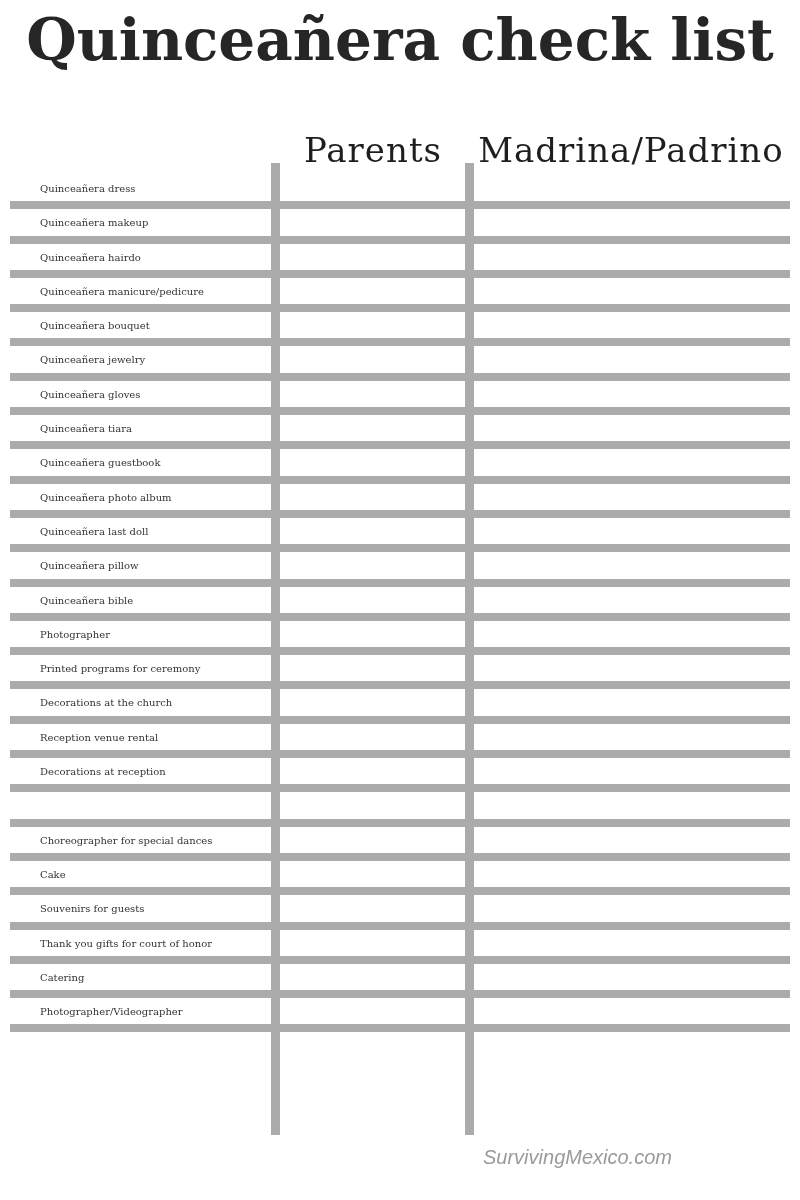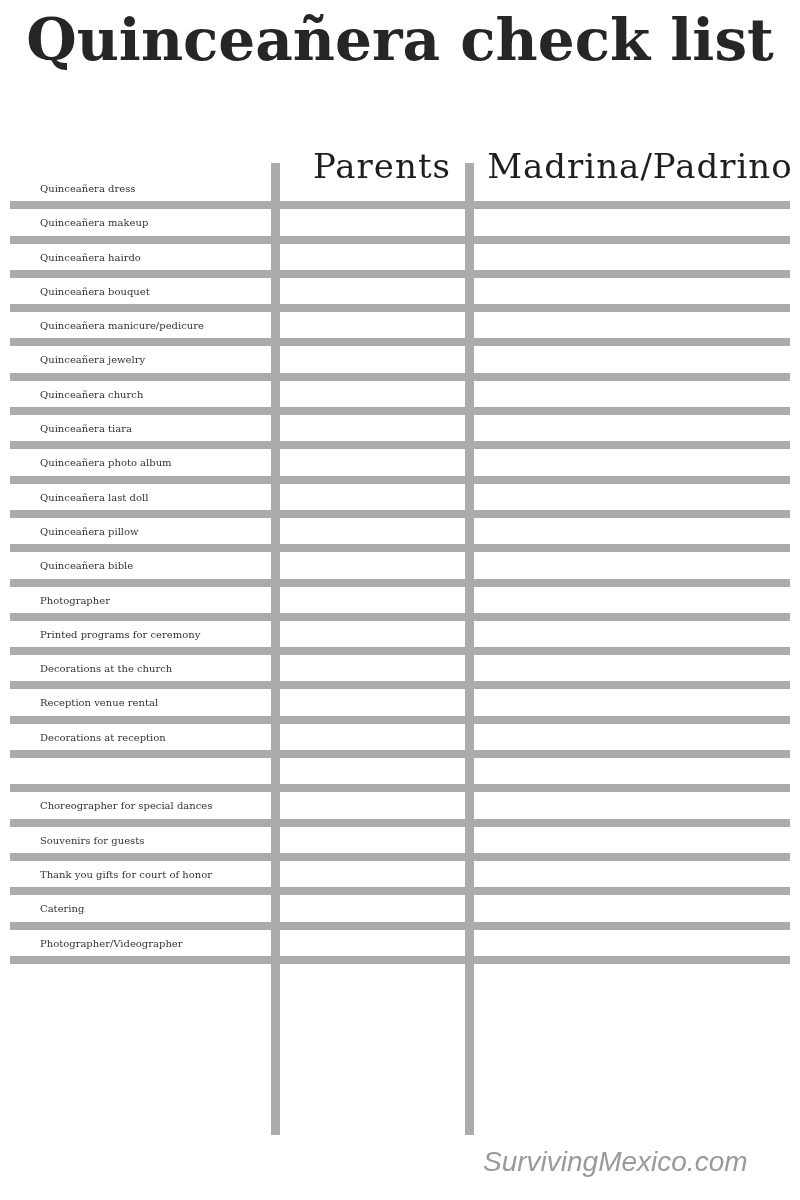--- a/index.html
+++ b/index.html
@@ -27,25 +27,24 @@
     margin: 0;
     text-align: center;
     font-family: "DejaVu Serif", serif;
     font-weight: bold;
     font-size: 58px;
     letter-spacing: 0px;
     color: var(--title-text);
   }
   .col-headers {
     position: absolute;
-    top: 147px;
+    top: 131px;
     left: 0;
     width: 740px;
     height: 38px;
-    margin-left: 9px;
   }
   .col-header {
     position: absolute;
     font-family: "DejaVu Serif", serif;
     font-size: 34px;
     line-height: 38px;
     letter-spacing: 1px;
     color: var(--header-text);
     text-align: center;
     white-space: nowrap;
@@ -87,21 +86,21 @@
     z-index: 2;
   }
   .vbar.vbar1 { left: 261px; }
   .vbar.vbar2 { left: 455px; }
   .footer {
     position: absolute;
     top: 1146px;
     left: 483px;
     font-family: "Liberation Sans", sans-serif;
     font-style: italic;
-    font-size: 28px;
+    font-size: 20px;
     color: var(--footer-text);
     white-space: nowrap;
   }
 </style>
 </head>
 <body>
 
 <div class="page">
   <h1 class="title">Quinceañera check list</h1>
 
@@ -123,45 +122,50 @@
         <div class="row-label">Quinceañera makeup</div>
         <div class="cell parents-cell"></div>
         <div class="cell madrina-cell"></div>
       </div>
       <div class="row">
         <div class="row-label">Quinceañera hairdo</div>
         <div class="cell parents-cell"></div>
         <div class="cell madrina-cell"></div>
       </div>
       <div class="row">
+        <div class="row-label">Quinceañera manicure/pedicure</div>
+        <div class="cell parents-cell"></div>
+        <div class="cell madrina-cell"></div>
+      </div>
+      <div class="row">
         <div class="row-label">Quinceañera bouquet</div>
         <div class="cell parents-cell"></div>
         <div class="cell madrina-cell"></div>
       </div>
       <div class="row">
-        <div class="row-label">Quinceañera manicure/pedicure</div>
-        <div class="cell parents-cell"></div>
-        <div class="cell madrina-cell"></div>
-      </div>
-      <div class="row">
         <div class="row-label">Quinceañera jewelry</div>
         <div class="cell parents-cell"></div>
         <div class="cell madrina-cell"></div>
       </div>
       <div class="row">
-        <div class="row-label">Quinceañera church</div>
+        <div class="row-label">Quinceañera gloves</div>
         <div class="cell parents-cell"></div>
         <div class="cell madrina-cell"></div>
       </div>
       <div class="row">
         <div class="row-label">Quinceañera tiara</div>
         <div class="cell parents-cell"></div>
         <div class="cell madrina-cell"></div>
       </div>
       <div class="row">
+        <div class="row-label">Quinceañera guestbook</div>
+        <div class="cell parents-cell"></div>
+        <div class="cell madrina-cell"></div>
+      </div>
+      <div class="row">
         <div class="row-label">Quinceañera photo album</div>
         <div class="cell parents-cell"></div>
         <div class="cell madrina-cell"></div>
       </div>
       <div class="row">
         <div class="row-label">Quinceañera last doll</div>
         <div class="cell parents-cell"></div>
         <div class="cell madrina-cell"></div>
       </div>
       <div class="row">
@@ -198,20 +202,25 @@
         <div class="row-label">Decorations at reception</div>
         <div class="cell parents-cell"></div>
         <div class="cell madrina-cell"></div>
       </div>
       <div class="row">
         <div class="cell parents-cell"></div>
         <div class="cell madrina-cell"></div>
       </div>
       <div class="row">
         <div class="row-label">Choreographer for special dances</div>
+        <div class="cell parents-cell"></div>
+        <div class="cell madrina-cell"></div>
+      </div>
+      <div class="row">
+        <div class="row-label">Cake</div>
         <div class="cell parents-cell"></div>
         <div class="cell madrina-cell"></div>
       </div>
       <div class="row">
         <div class="row-label">Souvenirs for guests</div>
         <div class="cell parents-cell"></div>
         <div class="cell madrina-cell"></div>
       </div>
       <div class="row">
         <div class="row-label">Thank you gifts for court of honor</div>

